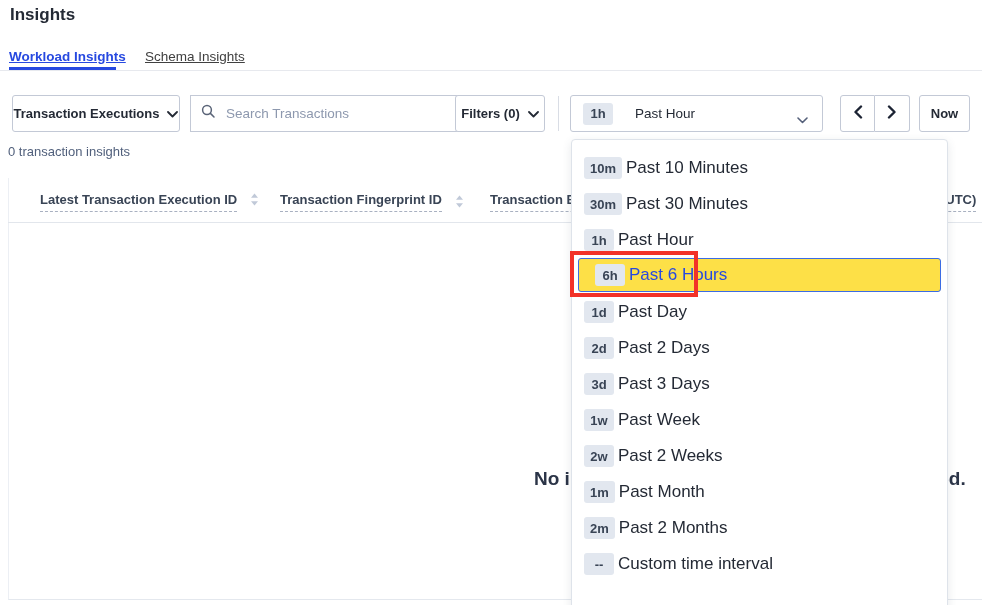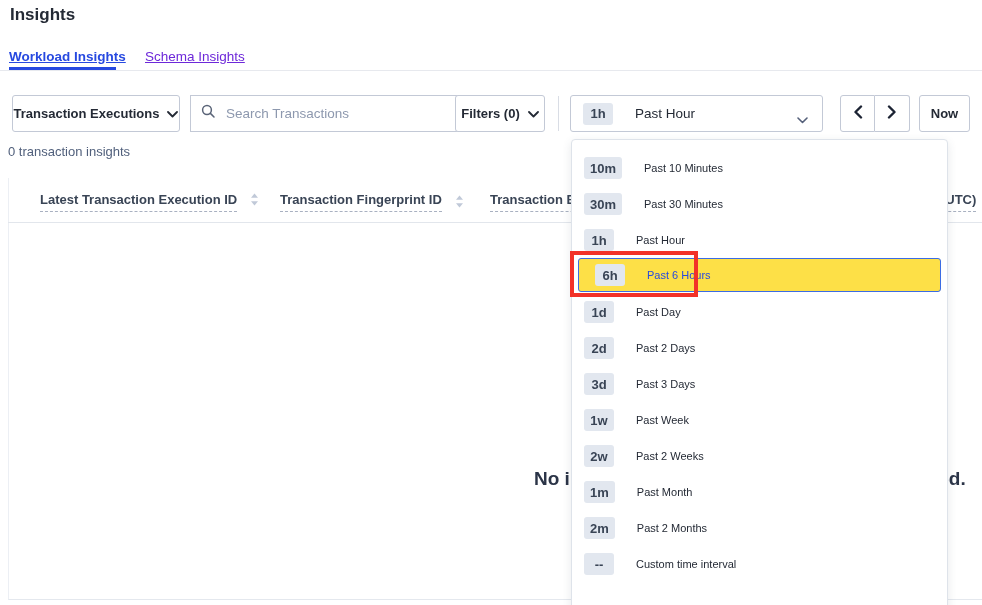--- a/index.html
+++ b/index.html
@@ -9,21 +9,21 @@
     font-family:"Liberation Sans", sans-serif; color:#242a35;
   }
   .app { position:relative; width:982px; height:605px; background:#fff; }
 
   
   .page-title { position:absolute; left:10px; top:5px; font-size:17px; font-weight:bold; color:#242a35; }
 
   
   .tab { position:absolute; top:49px; font-size:13.5px; cursor:pointer;text-decoration:underline; }
   .tab.active { left:9px; color:#2749e0; font-weight:bold; }
-  .tab.inactive { left:145px; color:#6d28d9; }
+  .tab.inactive { left:145px; color:#404040; }
   .tab-underline { position:absolute; left:9px; top:67px; width:107px; height:3px; background:#2749e0; }
   .tabs-divider { position:absolute; left:0; right:0; top:70px; height:1px; background:#e7e9ee; }
 
   
   .btn {
     position:absolute; top:95px; height:37px; background:#fff;
     border:1px solid #c3c9d6; border-radius:3px;
     display:flex; align-items:center; justify-content:center;
     font-size:13px; font-weight:bold; color:#242a35; cursor:pointer; gap:8px;
   }
@@ -84,21 +84,21 @@
   
   .dropdown {
     position:absolute; left:571px; top:139px; width:377px; height:580px;
     background:#fff; border:1px solid #dee3ea; border-radius:4px;
     box-shadow:0 3px 10px rgba(60,70,90,0.12); z-index:50;
   }
   .dd-item {
     position:absolute; left:0; right:0; height:36px; display:flex;
     align-items:center; padding-left:12px; cursor:pointer;
   }
-  .dd-label { margin-left:22px; font-size:11px; color:#242a35; }
+  .dd-label { margin-left:4px; font-size:17px; color:#242a35; }
   .dd-item.selected {
     left:6px; right:6px; height:34px; border:1.5px solid #3b6ce4;
     border-radius:3px; padding-left:16px; background:#fde047;
   }
   .dd-item.selected .dd-label { color:#2749e0; }
 
   
   .annotation {
     position:absolute; left:570px; top:251px; width:128px; height:46px;
     border:4px solid #f23228; z-index:99; pointer-events:none;

